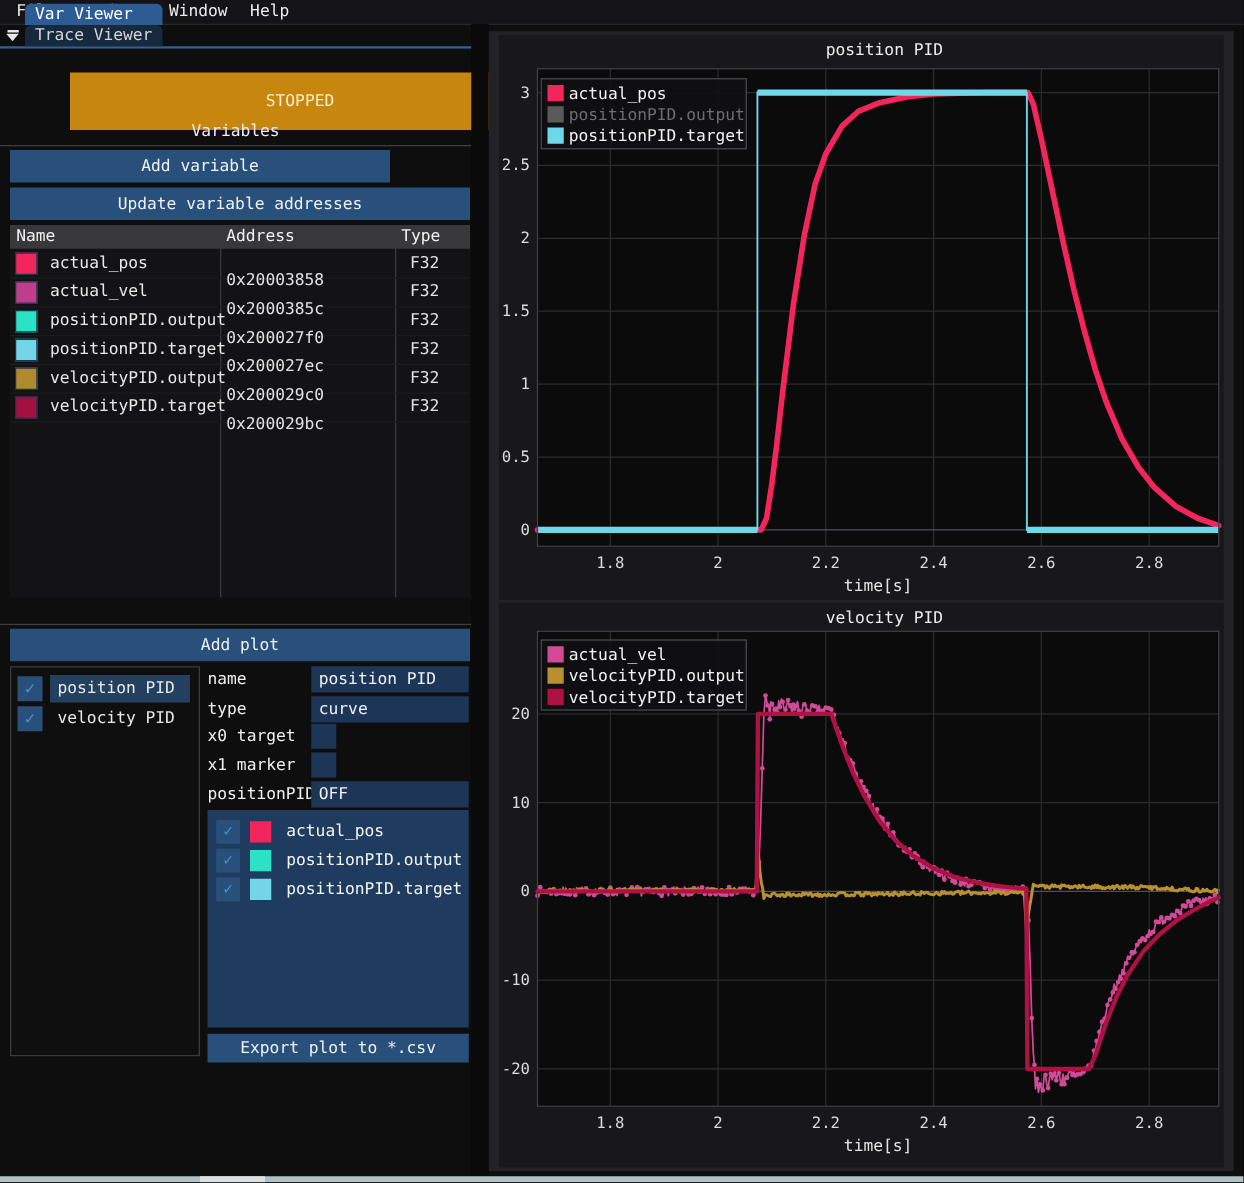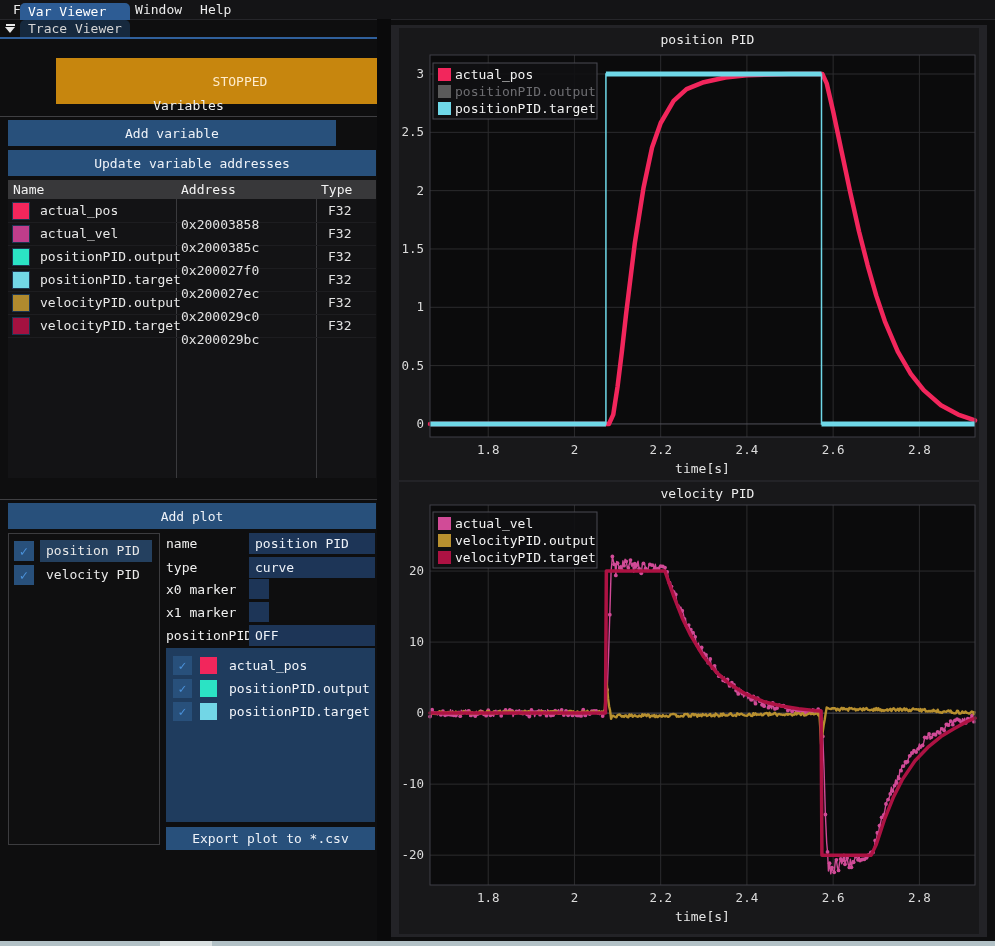--- a/index.html
+++ b/index.html
@@ -72,21 +72,21 @@
         <div class="tab">Trace Viewer</div>
       </span>
   </div>
 
   <div class="left">
     <div class="stopped">STOPPED</div>
 
     <div class="sec-h" style="top:59px;">Variables</div>
     <div class="sep" style="top:77px;"></div>
 
-    <div class="btn" style="left:8px;top:81px;width:328px;height:26px;">Add variable</div>
+    <div class="btn" style="left:8px;top:81px;width:304px;height:26px;">Add variable</div>
     <div class="btn" style="left:8px;top:111px;width:368px;height:26px;">Update variable addresses</div>
 
     <div class="vtable" id="vtable">
       <div class="colline" style="left:168px;"></div>
       <div class="colline" style="left:308px;"></div>
     <div class="thead">
           <div class="th" style="width: 168px; box-sizing: border-box;">Name</div>
           <div class="th" style="width: 140px; box-sizing: border-box;">Address</div>
           <div class="th" style="width: 60px; box-sizing: border-box;">Type</div>
         </div>
@@ -142,21 +142,21 @@
           <div class="pl-label">velocity PID</div>
         </div>
       </div>
 
     <div class="prop-label" style="top:497px;">name</div>
     <div class="prop-input" style="top:494px;">position PID</div>
 
     <div class="prop-label" style="top:521px;">type</div>
     <div class="prop-input" style="top:518px;">curve</div>
 
-    <div class="prop-label" style="top:543px;">x0 marker</div>
+    <div class="prop-label" style="top:543px;">x0 target</div>
     <div class="prop-cb cb empty" style="top:540px;"></div>
 
     <div class="prop-label" style="top:566px;">x1 marker</div>
     <div class="prop-cb cb empty" style="top:563px;"></div>
 
     <div class="prop-label" style="top:589px;">positionPID</div>
     <div class="prop-input" style="top:586px;">OFF</div>
 
     <div class="series-panel" id="seriespanel">
         <div class="series-row" style="top: 7px;">

